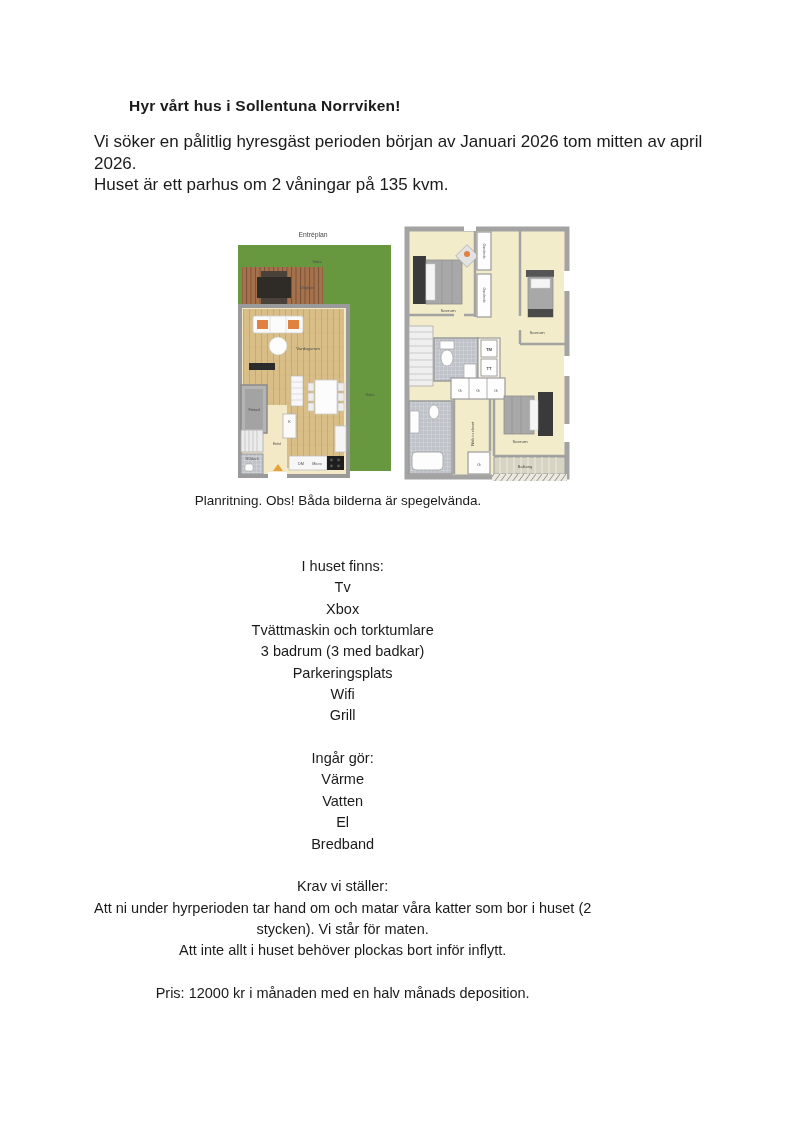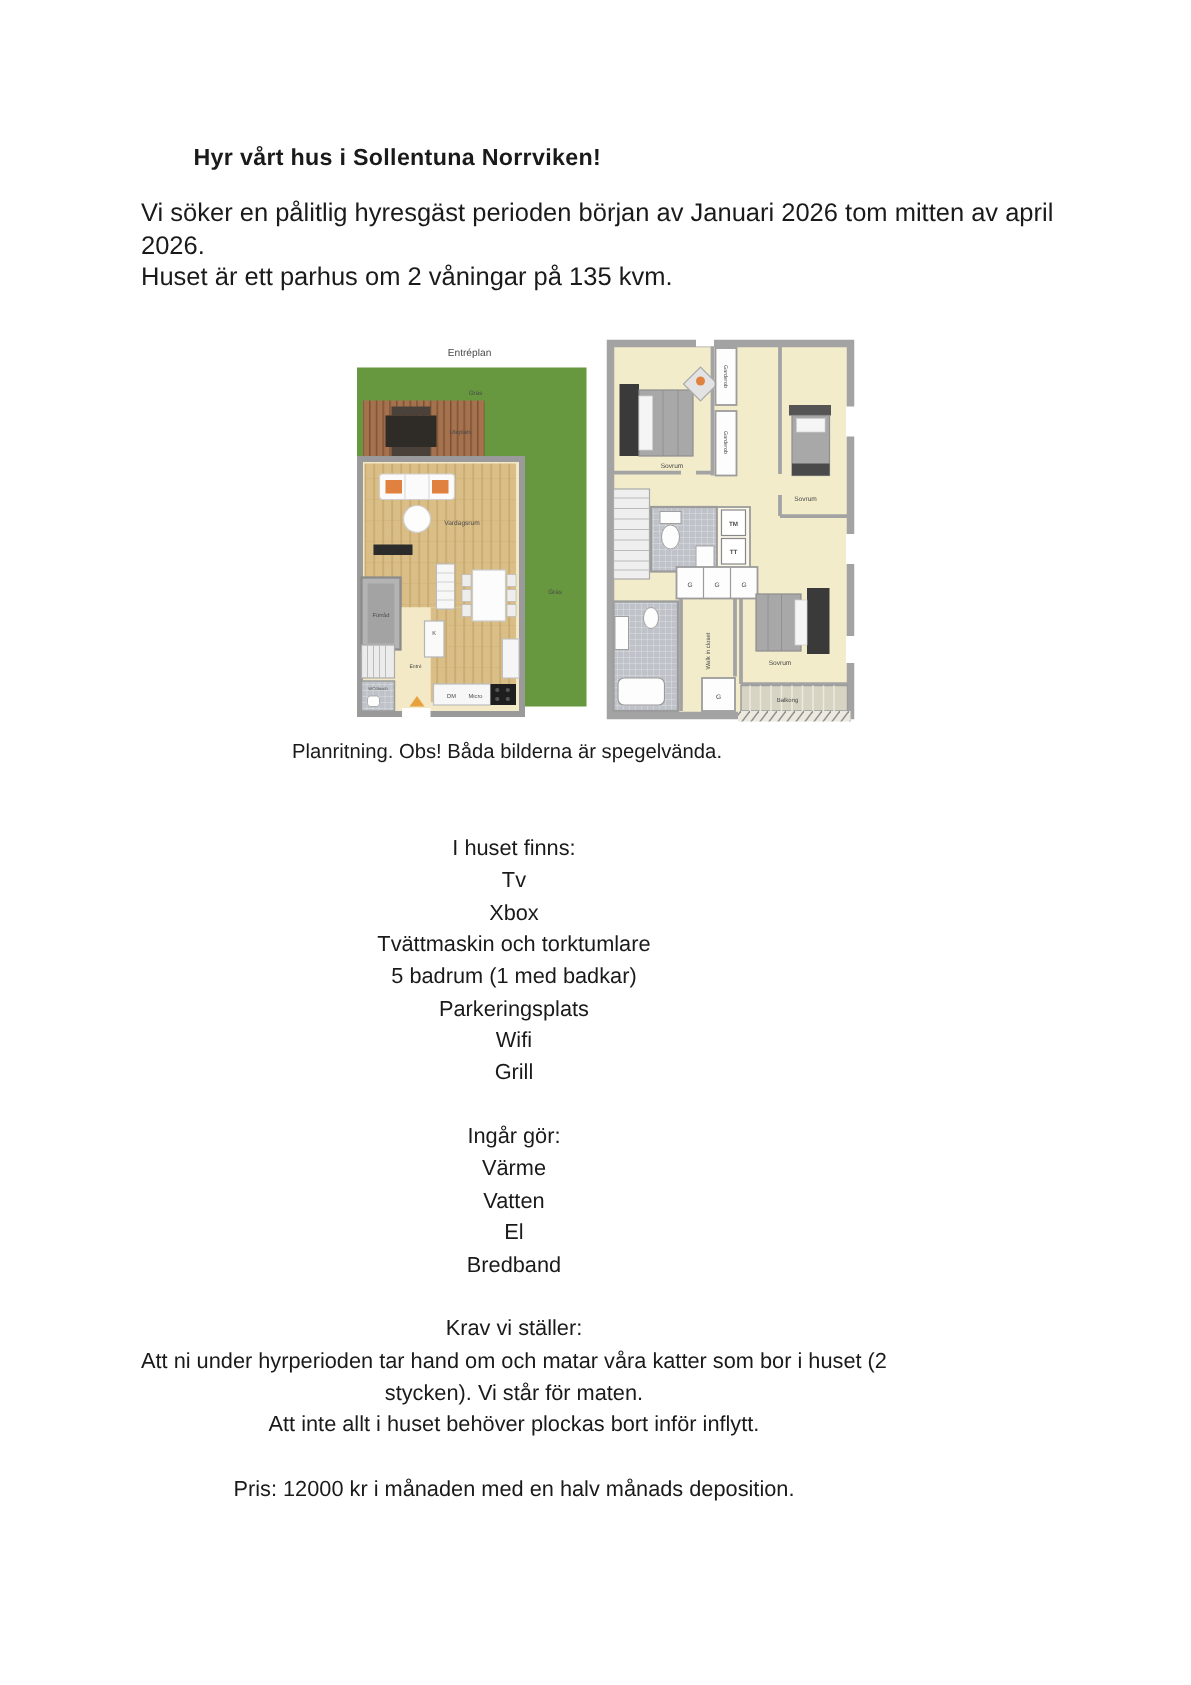--- a/index.html
+++ b/index.html
@@ -257,21 +257,21 @@
   </svg>
 
   <div class="caption">Planritning. Obs! Båda bilderna är spegelvända.</div>
 
   <div class="body-text">
       <div class="section">
         <div>I huset finns:</div>
         <div>Tv</div>
         <div>Xbox</div>
         <div>Tvättmaskin och torktumlare</div>
-        <div>5 badrum (1 med badkar)</div>
+        <div>3 badrum (3 med badkar)</div>
         <div>Parkeringsplats</div>
         <div>Wifi</div>
         <div>Grill</div>
       </div>
       <div class="section">
         <div>Ingår gör:</div>
         <div>Värme</div>
         <div>Vatten</div>
         <div>El</div>
         <div>Bredband</div>

